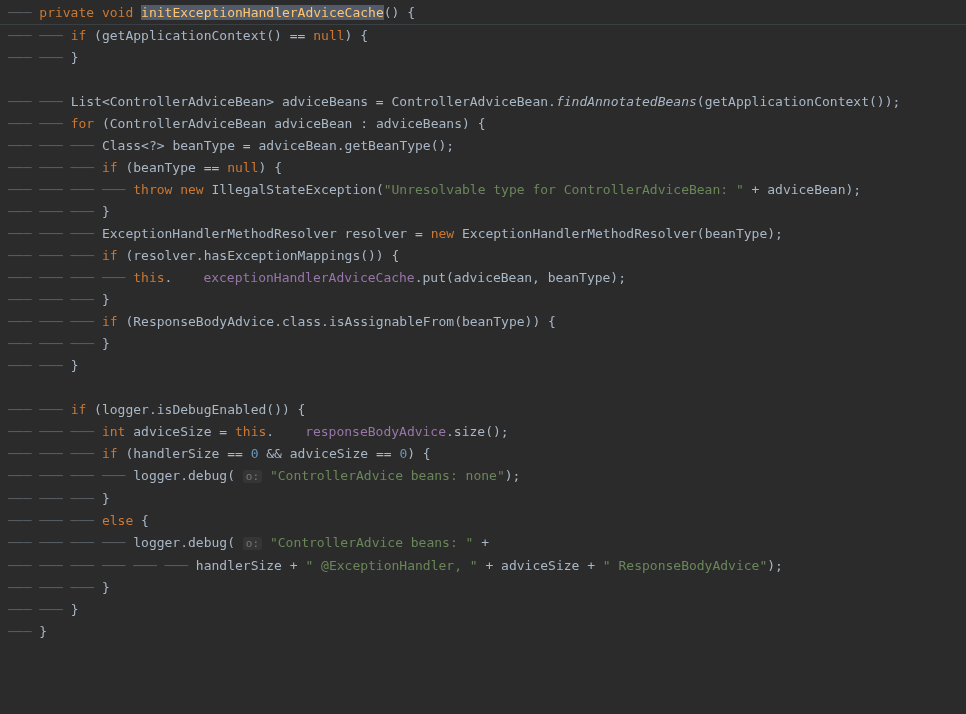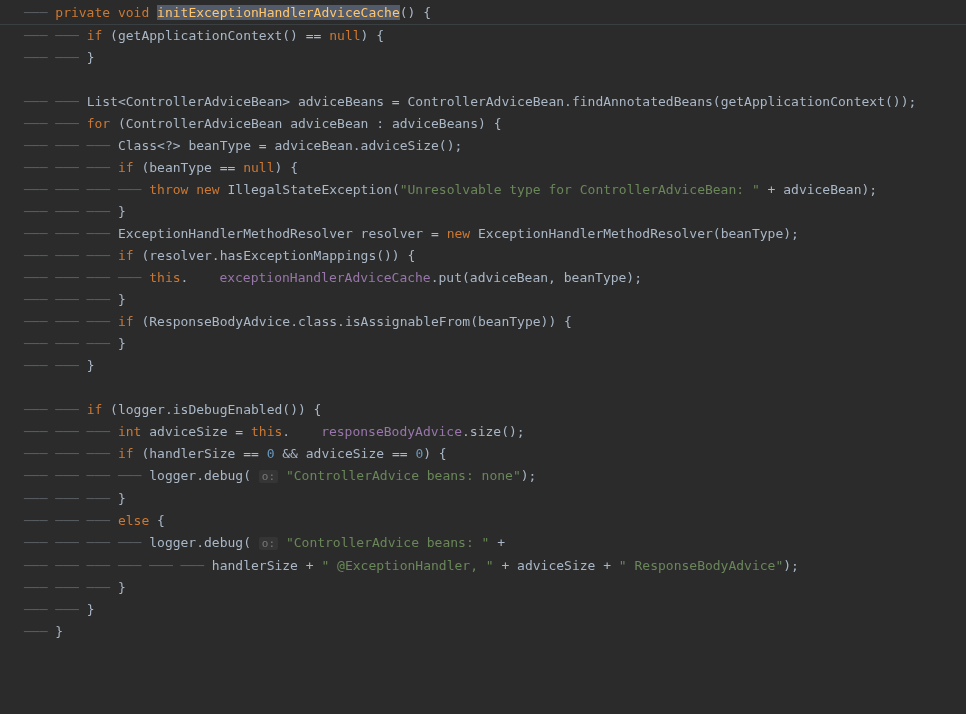--- a/index.html
+++ b/index.html
@@ -7,43 +7,43 @@
   background: #2b2b2b;
   color: #a9b7c6;
   font-family: 'Consolas', 'Monaco', monospace;
   font-size: 13px;
   line-height: 22px;
   width: 966px;
   height: 714px;
   overflow: hidden;
   padding-top: 2px;
 }
-.line { white-space: pre; padding-left: 24px; }
+.line { white-space: pre; padding-left: 8px; }
 .kw { color: #cc7832; }
 .method-decl { color: #ffc66d; }
 .highlight { background: #515b6b; }
 .string { color: #6a8759; }
-.static-call { color: #a9b7c6; }
+.static-call { color: #a9b7c6; font-style: italic; }
 .field { color: #9876aa; margin-left: 31px; }
 .param-hint { color: #787878; background: #353535; padding: 0 3px; border-radius: 2px; font-size: 11px; }
 .guide { color: #555a5e; }
 .num { color: #6897bb; }
 .border-top { border-top: 1px solid #3a3f41; }
 </style>
 </head>
 <body>
 
 <div>
 <div class="line"><span class="guide">─── </span><span class="kw">private</span> <span class="kw">void</span> <span class="method-decl highlight">initExceptionHandlerAdviceCache</span><span>() {</span></div>
 <div class="line border-top"><span class="guide">─── ─── </span><span class="kw">if</span> (<span>getApplicationContext()</span><span> == </span><span class="kw">null</span>) {</div>
 <div class="line"><span class="guide">─── ─── </span><span>}</span></div>
 <div class="line"> </div>
 <div class="line"><span class="guide">─── ─── </span><span>List&lt;ControllerAdviceBean&gt;</span> <span>adviceBeans</span><span> = </span><span>ControllerAdviceBean</span>.<span class="static-call">findAnnotatedBeans</span>(<span>getApplicationContext()</span>);</div>
 <div class="line"><span class="guide">─── ─── </span><span class="kw">for</span> (<span>ControllerAdviceBean</span> <span>adviceBean</span><span> : </span><span>adviceBeans</span>) {</div>
-<div class="line"><span class="guide">─── ─── ─── </span><span>Class&lt;?&gt;</span> <span>beanType</span><span> = </span><span>adviceBean</span><span>.adviceSize();</span></div>
+<div class="line"><span class="guide">─── ─── ─── </span><span>Class&lt;?&gt;</span> <span>beanType</span><span> = </span><span>adviceBean</span><span>.getBeanType();</span></div>
 <div class="line"><span class="guide">─── ─── ─── </span><span class="kw">if</span> (<span>beanType</span><span> == </span><span class="kw">null</span>) {</div>
 <div class="line"><span class="guide">─── ─── ─── ─── </span><span class="kw">throw</span> <span class="kw">new</span> <span>IllegalStateException</span>(<span class="string">"Unresolvable type for ControllerAdviceBean: "</span><span> + </span><span>adviceBean</span>);</div>
 <div class="line"><span class="guide">─── ─── ─── </span><span>}</span></div>
 <div class="line"><span class="guide">─── ─── ─── </span><span>ExceptionHandlerMethodResolver</span> <span>resolver</span><span> = </span><span class="kw">new</span> <span>ExceptionHandlerMethodResolver</span>(<span>beanType</span>);</div>
 <div class="line"><span class="guide">─── ─── ─── </span><span class="kw">if</span> (<span>resolver</span><span>.hasExceptionMappings()) {</span></div>
 <div class="line"><span class="guide">─── ─── ─── ─── </span><span class="kw">this</span>.<span class="field">exceptionHandlerAdviceCache</span><span>.put(adviceBean, beanType);</span></div>
 <div class="line"><span class="guide">─── ─── ─── </span><span>}</span></div>
 <div class="line"><span class="guide">─── ─── ─── </span><span class="kw">if</span> (<span>ResponseBodyAdvice</span><span>.class.isAssignableFrom(beanType)) {</span></div>
 <div class="line"><span class="guide">─── ─── ─── </span><span>}</span></div>
 <div class="line"><span class="guide">─── ─── </span><span>}</span></div>

